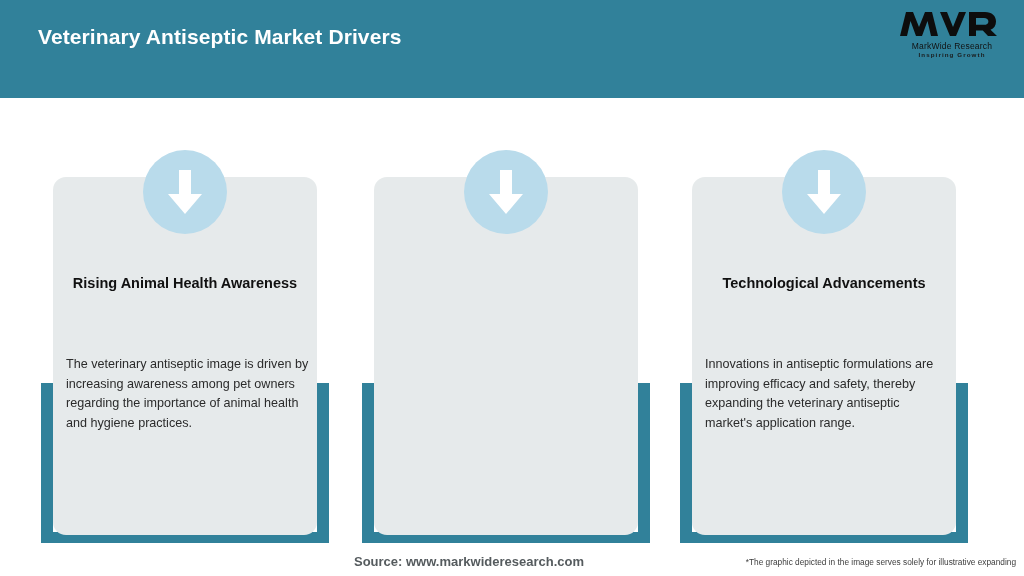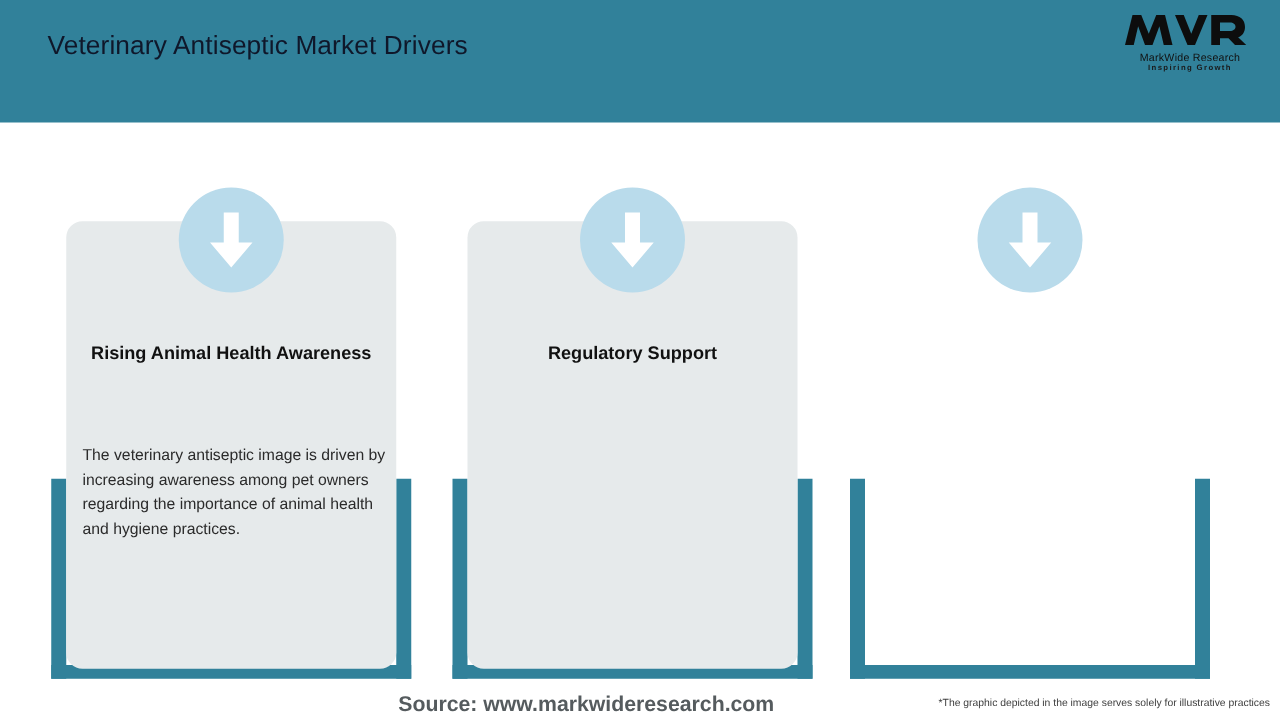--- a/index.html
+++ b/index.html
@@ -22,22 +22,22 @@
     top: 0;
     width: 1024px;
     height: 98px;
     background: #31819a;
   }
   .header-title {
     position: absolute;
     left: 38px;
     top: 25px;
     font-size: 21px;
-    font-weight: normal;
-    color: #0f172a;
+    font-weight: bold;
+    color: #ffffff;
     letter-spacing: 0.1px;
     white-space: nowrap;
   }
 
   
   .logo {
     position: absolute;
     right: 16px;
     top: 8px;
     width: 112px;
@@ -148,21 +148,21 @@
     line-height: 19.5px;
   }
 
   
   .footer-source {
     position: absolute;
     left: 0;
     top: 554px;
     width: 938px;
     text-align: center;
-    font-size: 17px;
+    font-size: 13px;
     font-weight: bold;
     color: #555b5e;
   }
   .footer-disclaimer {
     position: absolute;
     right: 8px;
     top: 557px;
     font-size: 8.3px;
     color: #3d3d3d;
     white-space: nowrap;
@@ -206,38 +206,41 @@
     </div>
   </div>
 
   <div class="card-group c1">
     <div class="frame">
       <div class="frame-bar frame-left"></div>
       <div class="frame-bar frame-right"></div>
       <div class="frame-bar frame-bottom"></div>
     </div>
     <div class="card">
-      <div class="card-title">Regulatory Support</div>
     </div>
     <div class="icon-circle">
       <svg width="42" height="48" viewBox="0 0 42 48">
         <path d="M15 2 L27 2 L27 26 L38 26 L21 46 L4 26 L15 26 Z" fill="#ffffff"></path>
       </svg>
     </div>
   </div>
 
   <div class="card-group c2">
     <div class="frame">
       <div class="frame-bar frame-left"></div>
       <div class="frame-bar frame-right"></div>
       <div class="frame-bar frame-bottom"></div>
     </div>
+    <div class="card">
+      <div class="card-title">Technological Advancements</div>
+      <div class="card-body">Innovations in antiseptic formulations are improving efficacy and safety, thereby expanding the veterinary antiseptic market's application range.</div>
+    </div>
     <div class="icon-circle">
       <svg width="42" height="48" viewBox="0 0 42 48">
         <path d="M15 2 L27 2 L27 26 L38 26 L21 46 L4 26 L15 26 Z" fill="#ffffff"></path>
       </svg>
     </div>
   </div>
 
 </div>
 
 <div class="footer-source">Source: www.markwideresearch.com</div>
-<div class="footer-disclaimer">*The graphic depicted in the image serves solely for illustrative practices</div>
+<div class="footer-disclaimer">*The graphic depicted in the image serves solely for illustrative expanding</div>
 
 </body></html>

